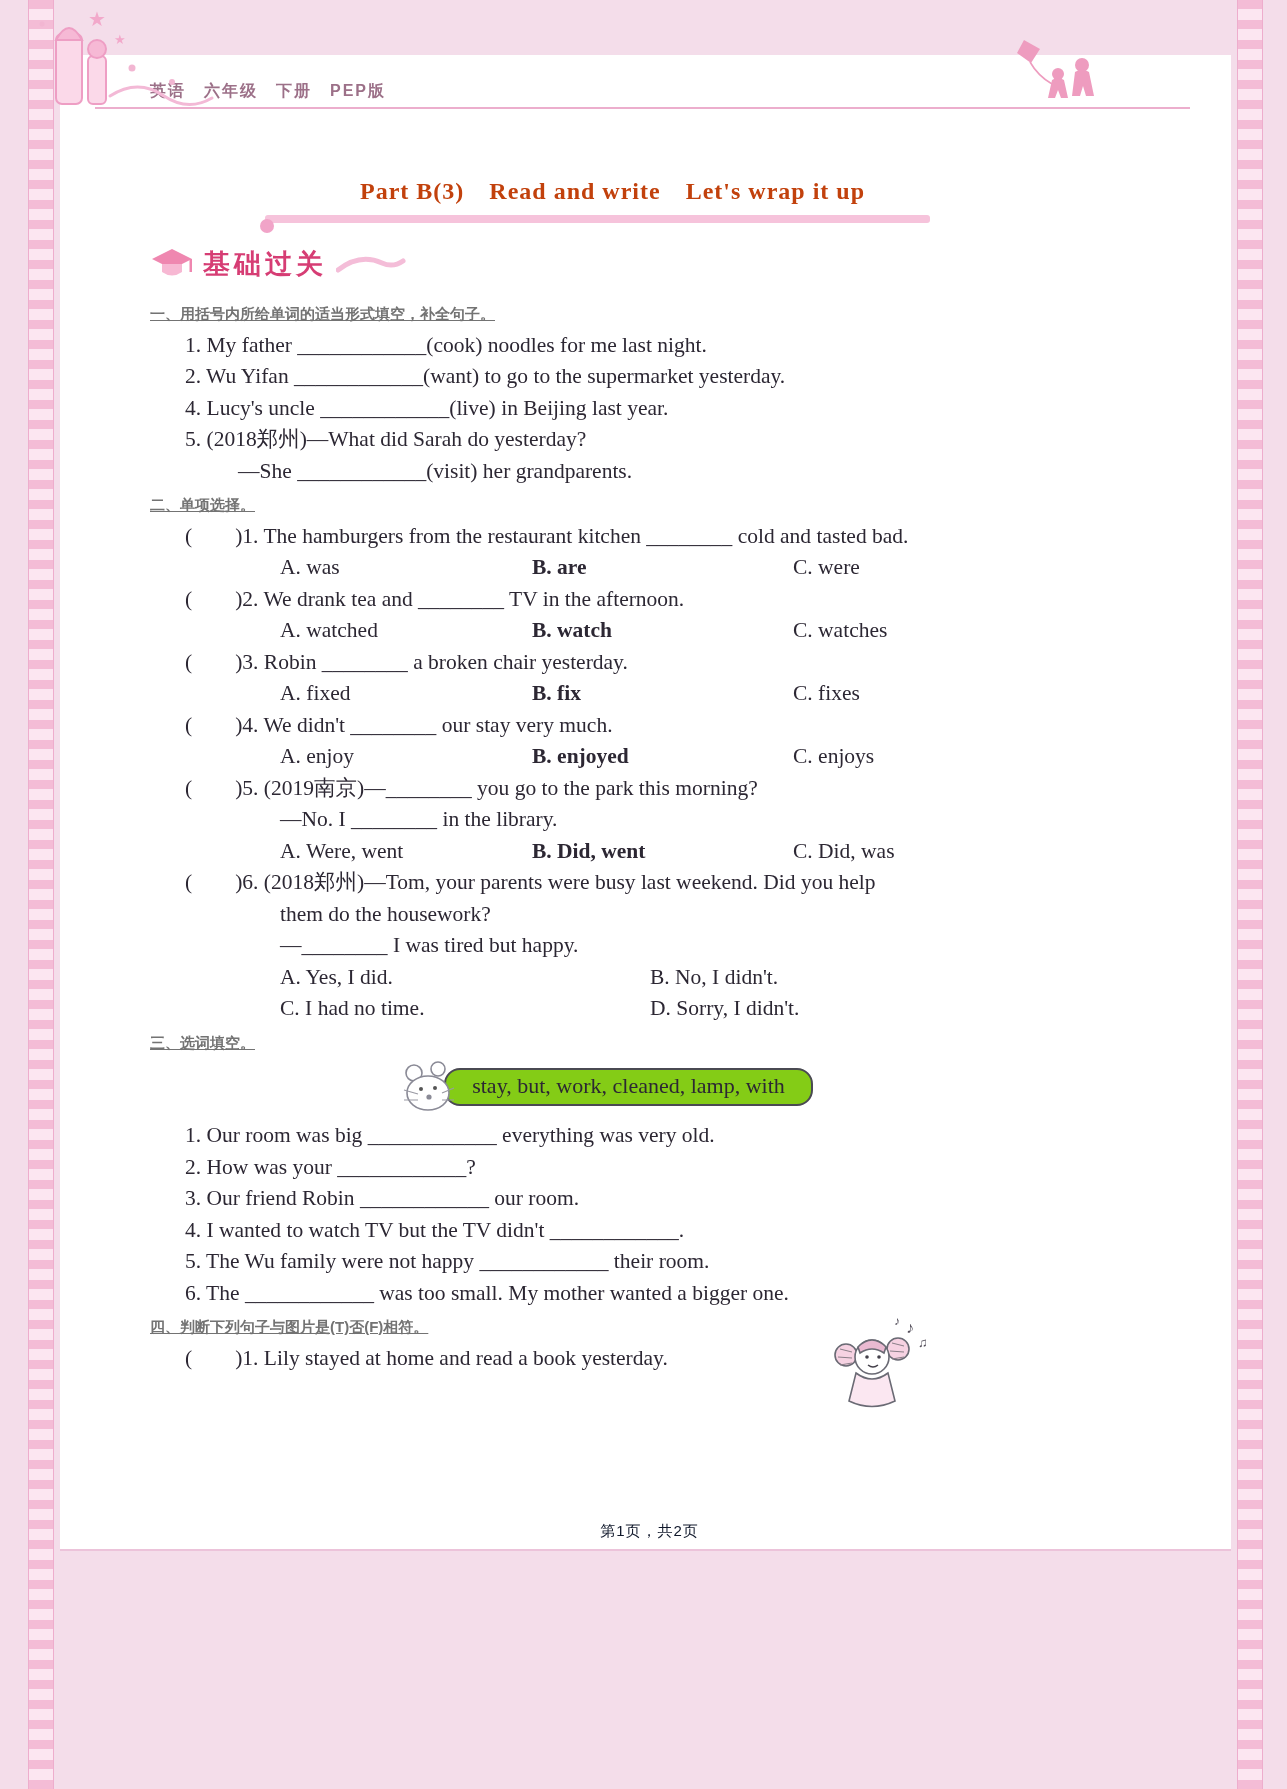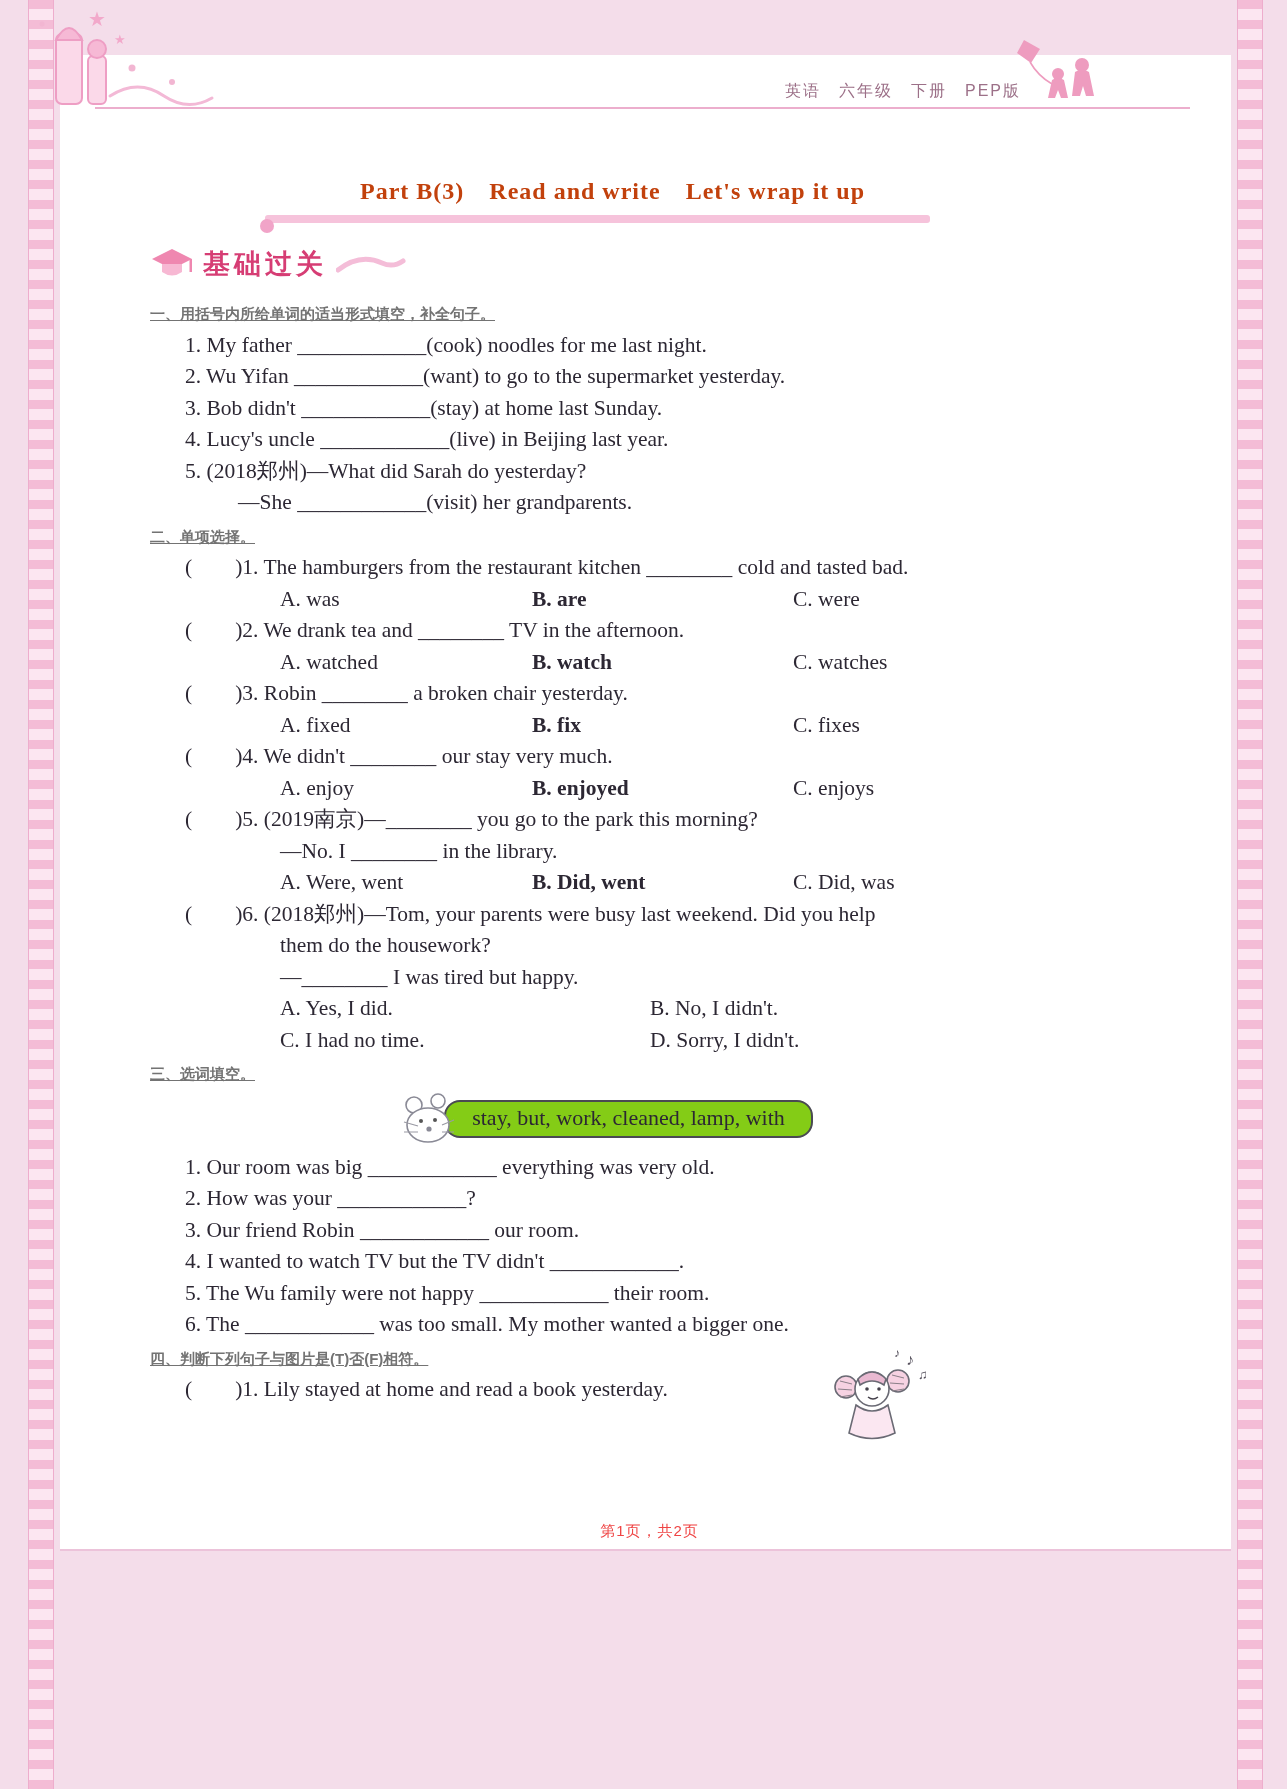--- a/index.html
+++ b/index.html
@@ -18,22 +18,22 @@
   .edge.right{right:24px;}
 
   .deco{position:absolute;z-index:4;}
   .deco.castle{left:22px;top:4px;}
   .deco.kids{left:998px;top:34px;}
 
   .paper{position:absolute;left:60px;right:56px;top:55px;bottom:238px;
     background:#ffffff;z-index:2;padding:26px 60px 0 90px;
     border-bottom:2px solid #ecc3da;}
 
-  .hdr-text{text-align:right;padding-right:150px;font-family:"Liberation Sans",sans-serif;
-    font-size:16px;color:#9c7088;letter-spacing:2px;}
+  .hdr-text{text-align:left;padding-right:150px;font-family:"Liberation Sans",sans-serif;
+    font-size:16px;color:#9c7088;letter-spacing:2px;font-weight:bold;}
   .hdr-line{height:2px;background:#ecaecd;margin:5px -19px 0 -55px;}
 
   .title-wrap{margin-top:62px;text-align:center;transform:translateX(-48px);}
   .title{font-size:24px;font-weight:bold;color:#c2410c;letter-spacing:1px;line-height:40px;}
   .title-bar{position:relative;width:665px;height:8px;background:#f6c3db;border-radius:3px;
     margin:4px auto 0;transform:translateX(-15px);}
   .title-bar .dot{position:absolute;left:-5px;top:4px;width:14px;height:14px;border-radius:50%;background:#f1a4c8;}
 
   .badge-row{margin-top:22px;display:flex;align-items:center;gap:9px;height:38px;}
   .badge-label{font-family:"Liberation Sans",sans-serif;font-weight:bold;font-size:27px;
@@ -55,21 +55,21 @@
   .wordbox-row{display:flex;align-items:center;justify-content:center;
     transform:translateX(-55px);margin:5px 0 9px;height:48px;}
   .mouse{margin-right:-16px;position:relative;z-index:2;}
   .wordbox{border:2px solid #4a4a52;border-radius:16px;padding:3px 26px 5px;
     font-size:22px;background:#84cc16;}
 
   .sec4{position:relative;}
   .girl{position:absolute;left:680px;top:4px;}
 
   .footer{position:absolute;left:8px;right:0;bottom:8px;text-align:center;
-    font-family:"Liberation Sans",sans-serif;font-size:15px;color:#ef4444;letter-spacing:1px;}
+    font-family:"Liberation Sans",sans-serif;font-size:15px;color:#0f172a;letter-spacing:1px;}
 </style>
 </head>
 <body>
 
 <div class="edge left"></div>
 <div class="edge right"></div>
 
 <div class="deco castle">
   <svg width="230" height="112" viewBox="0 0 230 112">
     <g stroke="#ee9ec4" stroke-width="2" fill="#fbd9e9">
@@ -121,21 +121,20 @@
     <span class="badge-label">基础过关</span>
     <svg width="70" height="26" viewBox="0 0 70 26">
       <path d="M2 19 q22 -17 44 -7 q11 5 21 -2" stroke="#f4bdd8" stroke-width="5" fill="none" stroke-linecap="round"></path>
     </svg>
   </div>
 
   <div>
     <div class="sec-heading first">一、用括号内所给单词的适当形式填空，补全句子。</div>
     <div class="line ind1">1. My father ____________(cook) noodles for me last night.</div>
     <div class="line ind1">2. Wu Yifan ____________(want) to go to the supermarket yesterday.</div>
-    <div class="line ind1">3. Bob didn't ____________(stay) at home last Sunday.</div>
     <div class="line ind1">4. Lucy's uncle ____________(live) in Beijing last year.</div>
     <div class="line ind1">5. (2018郑州)—What did Sarah do yesterday?</div>
     <div class="line ind2">—She ____________(visit) her grandparents.</div>
   </div>
 
   <div>
     <div class="sec-heading">二、单项选择。</div>
 
     <div>
       <div class="line ind1">(　　)1. The hamburgers from the restaurant kitchen ________ cold and tasted bad.</div>

